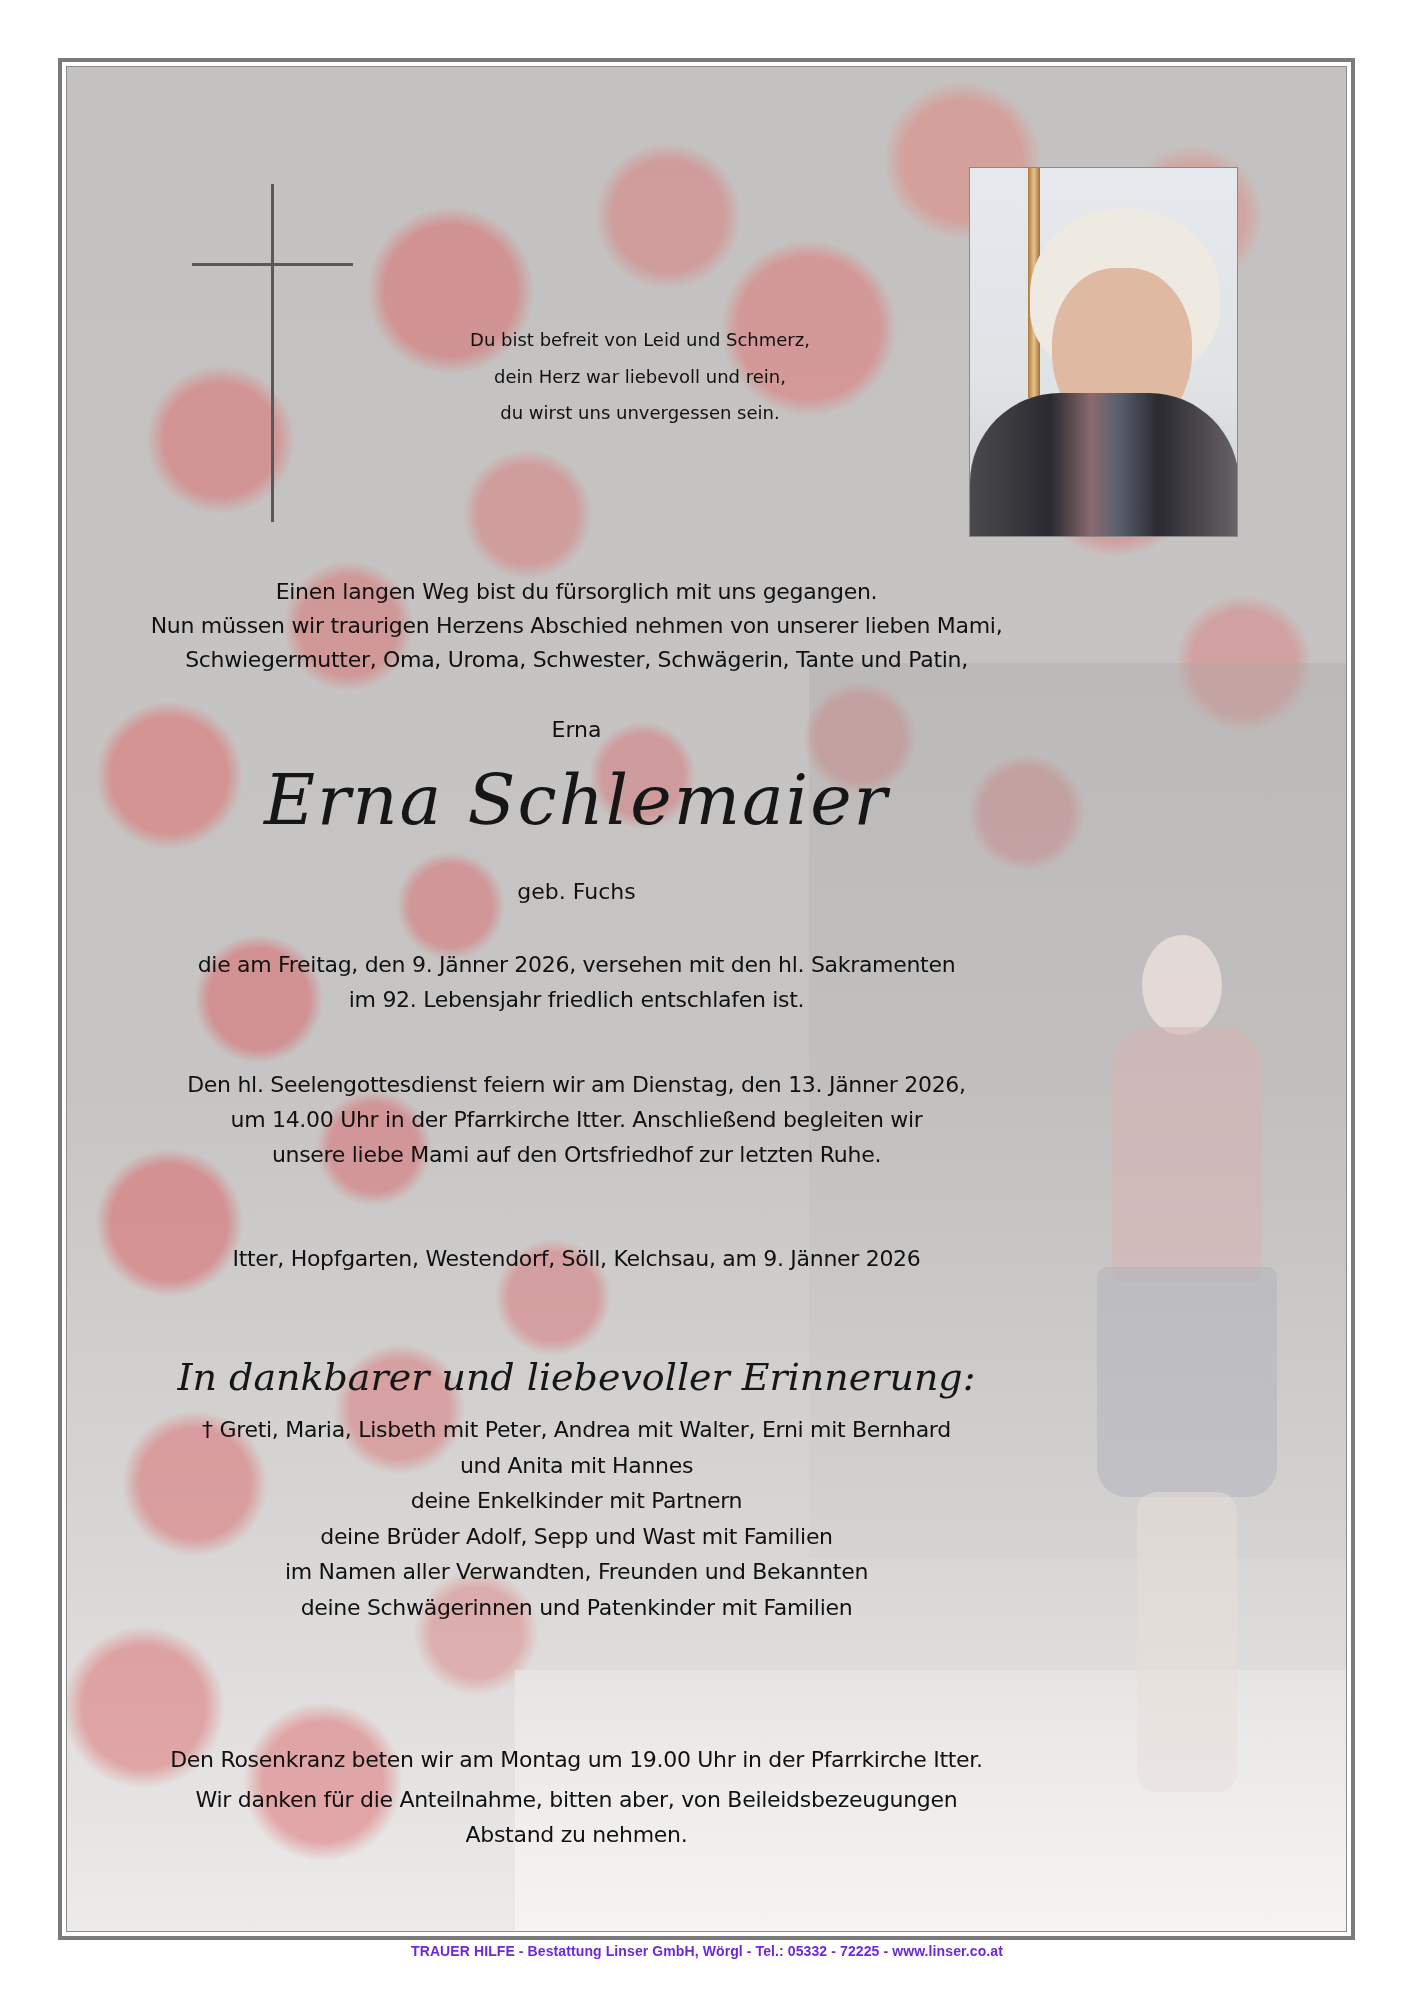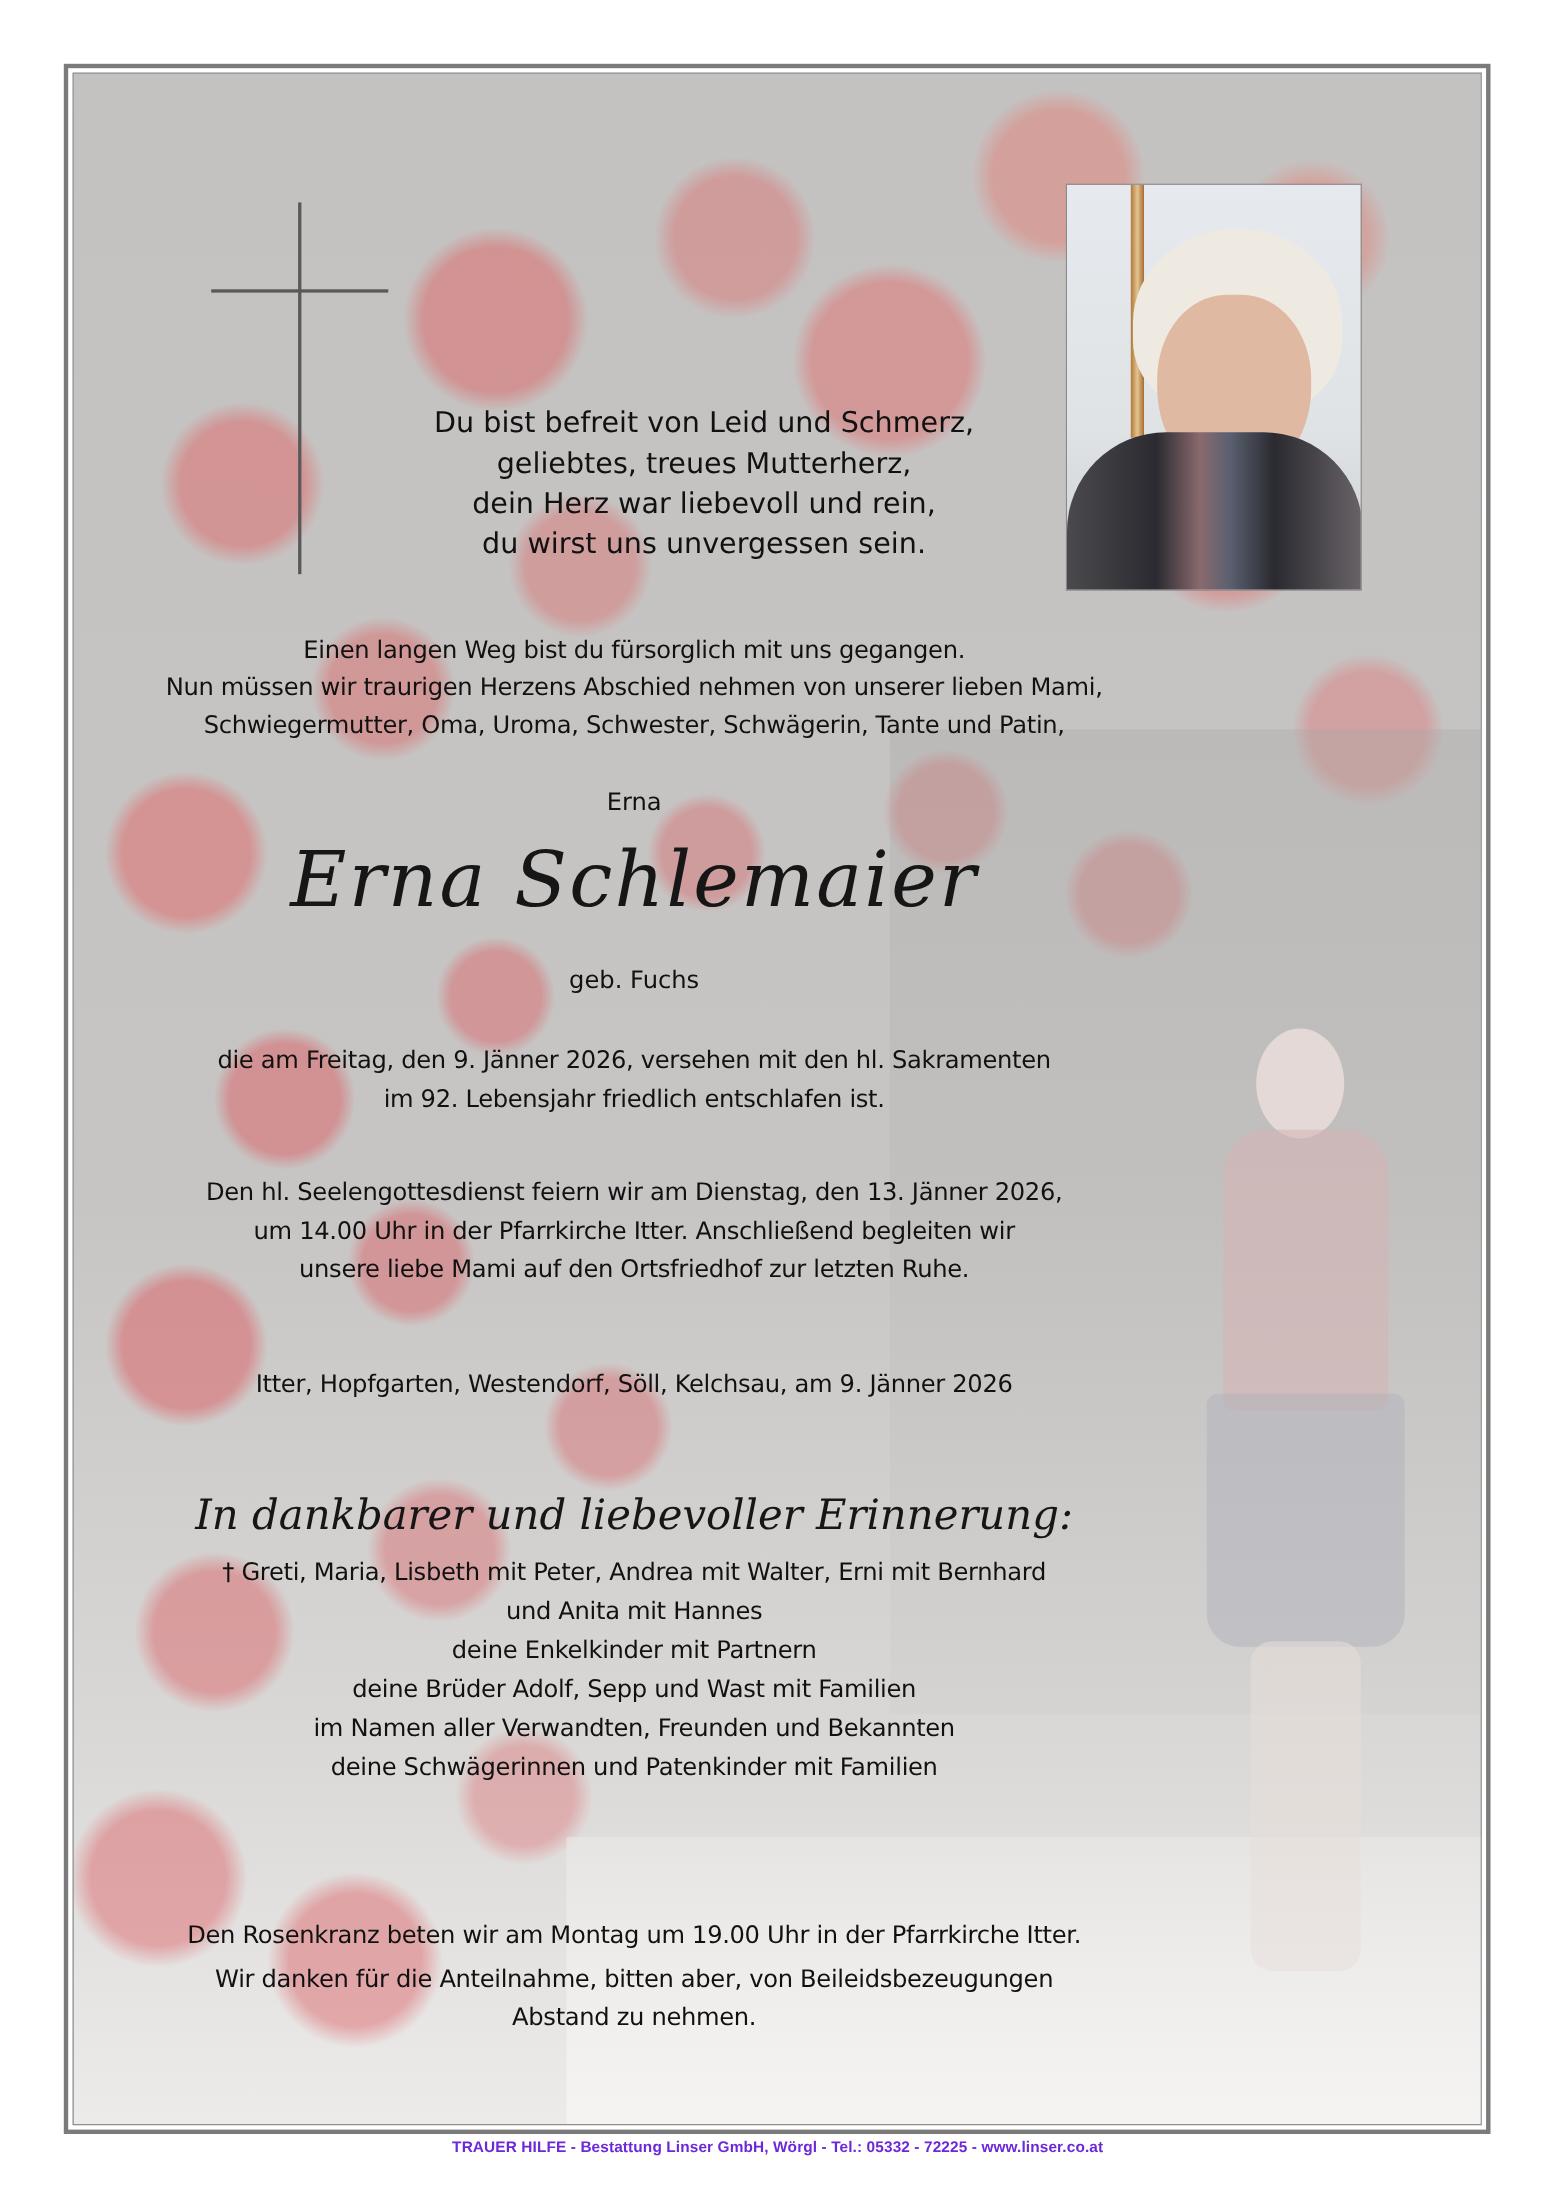--- a/index.html
+++ b/index.html
@@ -88,21 +88,21 @@
   .portrait .pillar { position: absolute; left: 58px; top: 0; width: 12px; height: 230px; background: linear-gradient(90deg, #b07a3a, #e3c48f, #a86c32); }
   .portrait .hair { position: absolute; left: 60px; top: 40px; width: 190px; height: 170px; border-radius: 50% 50% 40% 40%; background: #eeeae2; }
   .portrait .face { position: absolute; left: 82px; top: 100px; width: 140px; height: 170px; border-radius: 45% 45% 50% 50%; background: #e0b9a2; }
   .portrait .body { position: absolute; left: 0; top: 225px; width: 269px; height: 150px; border-radius: 90px 90px 0 0; background: linear-gradient(90deg, #4a4a4e 0%, #2a2a30 30%, #8a6a6e 45%, #5a6070 55%, #2a2a30 70%, #6a6468 100%); }
 
   .text-block {
     position: absolute; left: 66px; width: 1021px; text-align: center;
     font-family: "DejaVu Sans", sans-serif; color: #111;
   }
   .text-block .line { display: block; white-space: nowrap; }
-  .poem { left: 380px; width: 520px; top: 322px; font-size: 26px; line-height: 36.5px; margin-top: 45px; }
+  .poem { left: 380px; width: 520px; top: 322px; font-size: 18px; line-height: 36.5px; }
   .intro { top: 575px; font-size: 22px; line-height: 34px; letter-spacing: -0.3px; }
   .frau { top: 713px; font-size: 22px; line-height: 34px; }
   .name {
     top: 760px; font-family: "DejaVu Serif", serif; font-style: italic;
     font-size: 70px; line-height: 80px; letter-spacing: 2px; color: #161616;
   }
   .maiden { top: 875px; font-size: 22px; line-height: 34px; }
   .death { top: 947px; font-size: 22px; line-height: 35px; letter-spacing: -0.3px; }
   .service { top: 1067px; font-size: 22px; line-height: 35px; letter-spacing: -0.3px; }
   .place-date { top: 1241px; font-size: 22px; line-height: 35px; letter-spacing: -0.3px; }
@@ -143,21 +143,20 @@
 
 <div class="portrait">
   <div class="pillar"></div>
   <div class="hair"></div>
   <div class="face"></div>
   <div class="body"></div>
 </div>
 
 <div class="text-block poem">
   <span class="line">Du bist befreit von Leid und Schmerz,</span>
-  <span class="line">geliebtes, treues Mutterherz,</span>
   <span class="line">dein Herz war liebevoll und rein,</span>
   <span class="line">du wirst uns unvergessen sein.</span>
 </div>
 
 <div class="text-block intro">
   <span class="line">Einen langen Weg bist du fürsorglich mit uns gegangen.</span>
   <span class="line">Nun müssen wir traurigen Herzens Abschied nehmen von unserer lieben Mami,</span>
   <span class="line">Schwiegermutter, Oma, Uroma, Schwester, Schwägerin, Tante und Patin,</span>
 </div>
 

